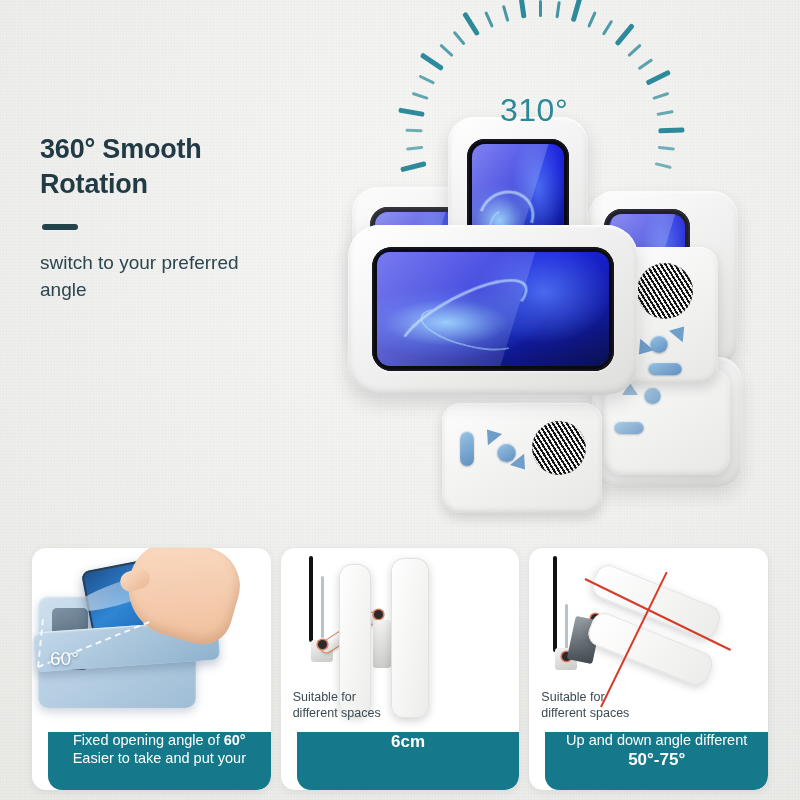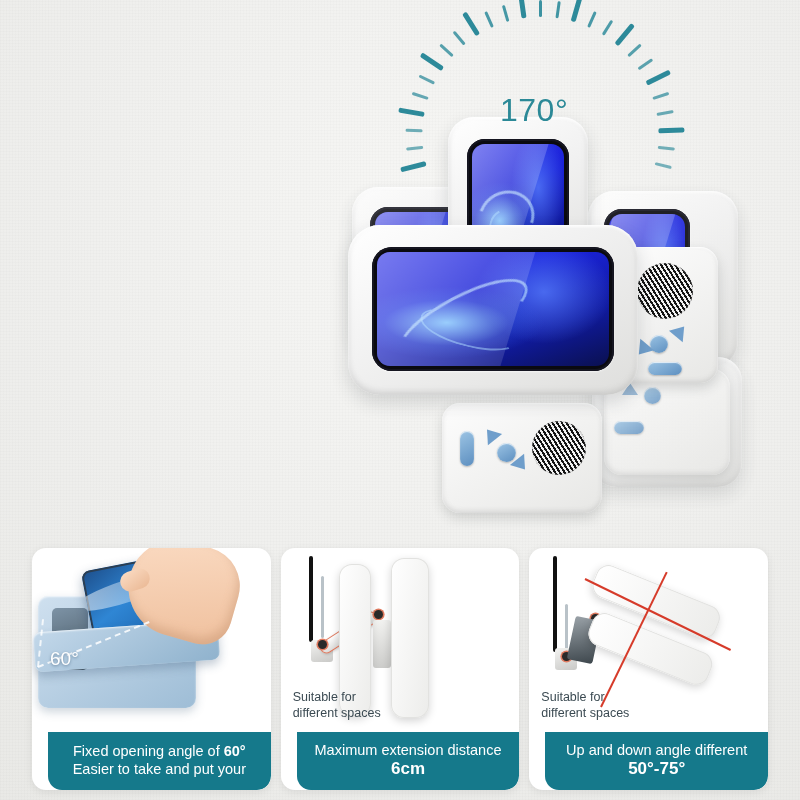--- a/index.html
+++ b/index.html
@@ -147,21 +147,21 @@
     background:#ffffff;
     border-radius:14px;
     overflow:hidden;
     box-shadow:0 2px 8px rgba(0,0,0,.08);
     height:242px;
   }
   .card-art{ position:absolute; left:0; right:0; top:0; height:185px; overflow:hidden; }
   .card-cap{
     position:absolute; left:0; right:0; bottom:0; height:58px;
     background:#15798b; color:#fff;
-    display:flex; flex-direction:column; align-items:center; justify-content:center;
+    display:flex; flex-direction:column; align-items:center; 
     text-align:center; line-height:1.22;
     border-radius:0 0 14px 14px;
     margin-left:16px;
   }
   .cap-line{ font-size:14.5px; }
   .cap-strong{ font-weight:bold; }
   .cap-big{ font-size:17px; font-weight:bold; }
   .hint{
     position:absolute; left:12px; bottom:12px;
     font-size:12.5px; color:#3b4a52; line-height:1.3; z-index:4;
@@ -285,22 +285,33 @@
       <div class="tick" style="width: 5px; height: 26px; background: rgb(45, 138, 154); opacity: 1; margin-left: -2.5px; transform: rotate(40deg) translateY(-144px);"></div>
       <div class="tick" style="width: 3px; height: 17px; background: rgb(45, 138, 154); opacity: 0.789091; margin-left: -1.5px; transform: rotate(48deg) translateY(-135px);"></div>
       <div class="tick" style="width: 3px; height: 17px; background: rgb(45, 138, 154); opacity: 0.767273; margin-left: -1.5px; transform: rotate(56deg) translateY(-135px);"></div>
       <div class="tick" style="width: 5px; height: 26px; background: rgb(45, 138, 154); opacity: 1; margin-left: -2.5px; transform: rotate(64deg) translateY(-144px);"></div>
       <div class="tick" style="width: 3px; height: 17px; background: rgb(45, 138, 154); opacity: 0.723636; margin-left: -1.5px; transform: rotate(72deg) translateY(-135px);"></div>
       <div class="tick" style="width: 3px; height: 17px; background: rgb(45, 138, 154); opacity: 0.701818; margin-left: -1.5px; transform: rotate(80deg) translateY(-135px);"></div>
       <div class="tick" style="width: 5px; height: 26px; background: rgb(45, 138, 154); opacity: 1; margin-left: -2.5px; transform: rotate(88deg) translateY(-144px);"></div>
       <div class="tick" style="width: 3px; height: 17px; background: rgb(45, 138, 154); opacity: 0.658182; margin-left: -1.5px; transform: rotate(96deg) translateY(-135px);"></div>
       <div class="tick" style="width: 3px; height: 17px; background: rgb(45, 138, 154); opacity: 0.636364; margin-left: -1.5px; transform: rotate(104deg) translateY(-135px);"></div>
     </div>
-  <div class="deg-label">170°</div>
-
+  <div class="deg-label">310°</div>
+
+  <div class="headline-block">
+    <div class="headline">
+      <span>360° Smooth</span><br>
+      <span>Rotation</span>
+    </div>
+    <div class="rule"></div>
+    <div class="subhead">
+      <span>switch to your preferred</span><br>
+      <span>angle</span>
+    </div>
+  </div>
 
   <div class="hero">
 
     <div class="unit" style="left:118px; top:22px; width:140px; height:182px; z-index:2;">
       <div class="shell" style="border-radius:26px;"></div>
       <div class="screen" style="left:19px; top:22px; right:19px; bottom:26px;">
         <div class="screen-img">
           <div class="swirl"></div>
           <div class="swirl2"></div>
         </div>
@@ -404,21 +415,20 @@
         <div class="sv-pivot" style="left:93px; top:62px;"></div>
         <div class="sv-brkt" style="left:92px; top:72px; width:18px; height:48px;"></div>
         <div class="sv-body" style="left:58px; top:16px; width:32px; height:152px;"></div>
         <div class="sv-body" style="left:110px; top:10px; width:38px; height:160px;"></div>
         <div class="hint">
           <div>Suitable for</div>
           <div>different spaces</div>
         </div>
       </div>
       <div class="card-cap">
-        <div class="cap-line">Maximum extension distance</div>
         <div class="cap-big">6cm</div>
       </div>
     </div>
 
     <div class="card">
       <div class="card-art">
         <div class="sv-wall" style="left:24px; top:8px; height:96px;"></div>
         <div class="sv-wall2" style="left:36px; top:56px; height:48px;"></div>
         <div class="sv-brkt" style="left:26px; top:100px; width:22px; height:22px;"></div>
         <div class="sv-pivot" style="left:33px; top:104px;"></div>

